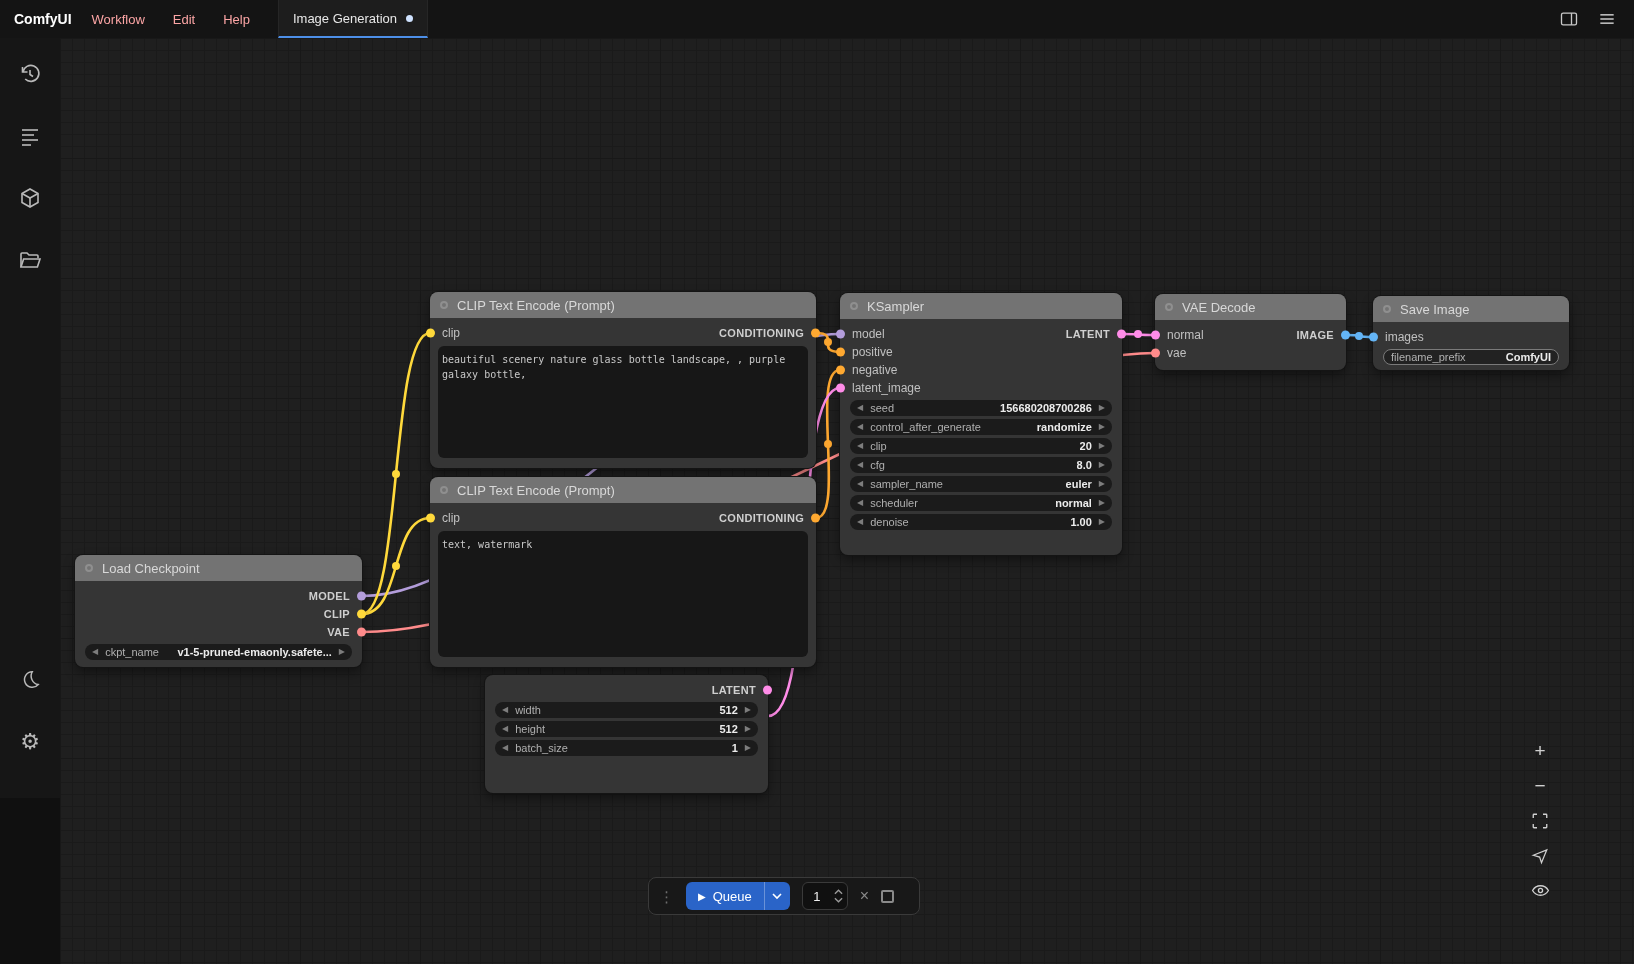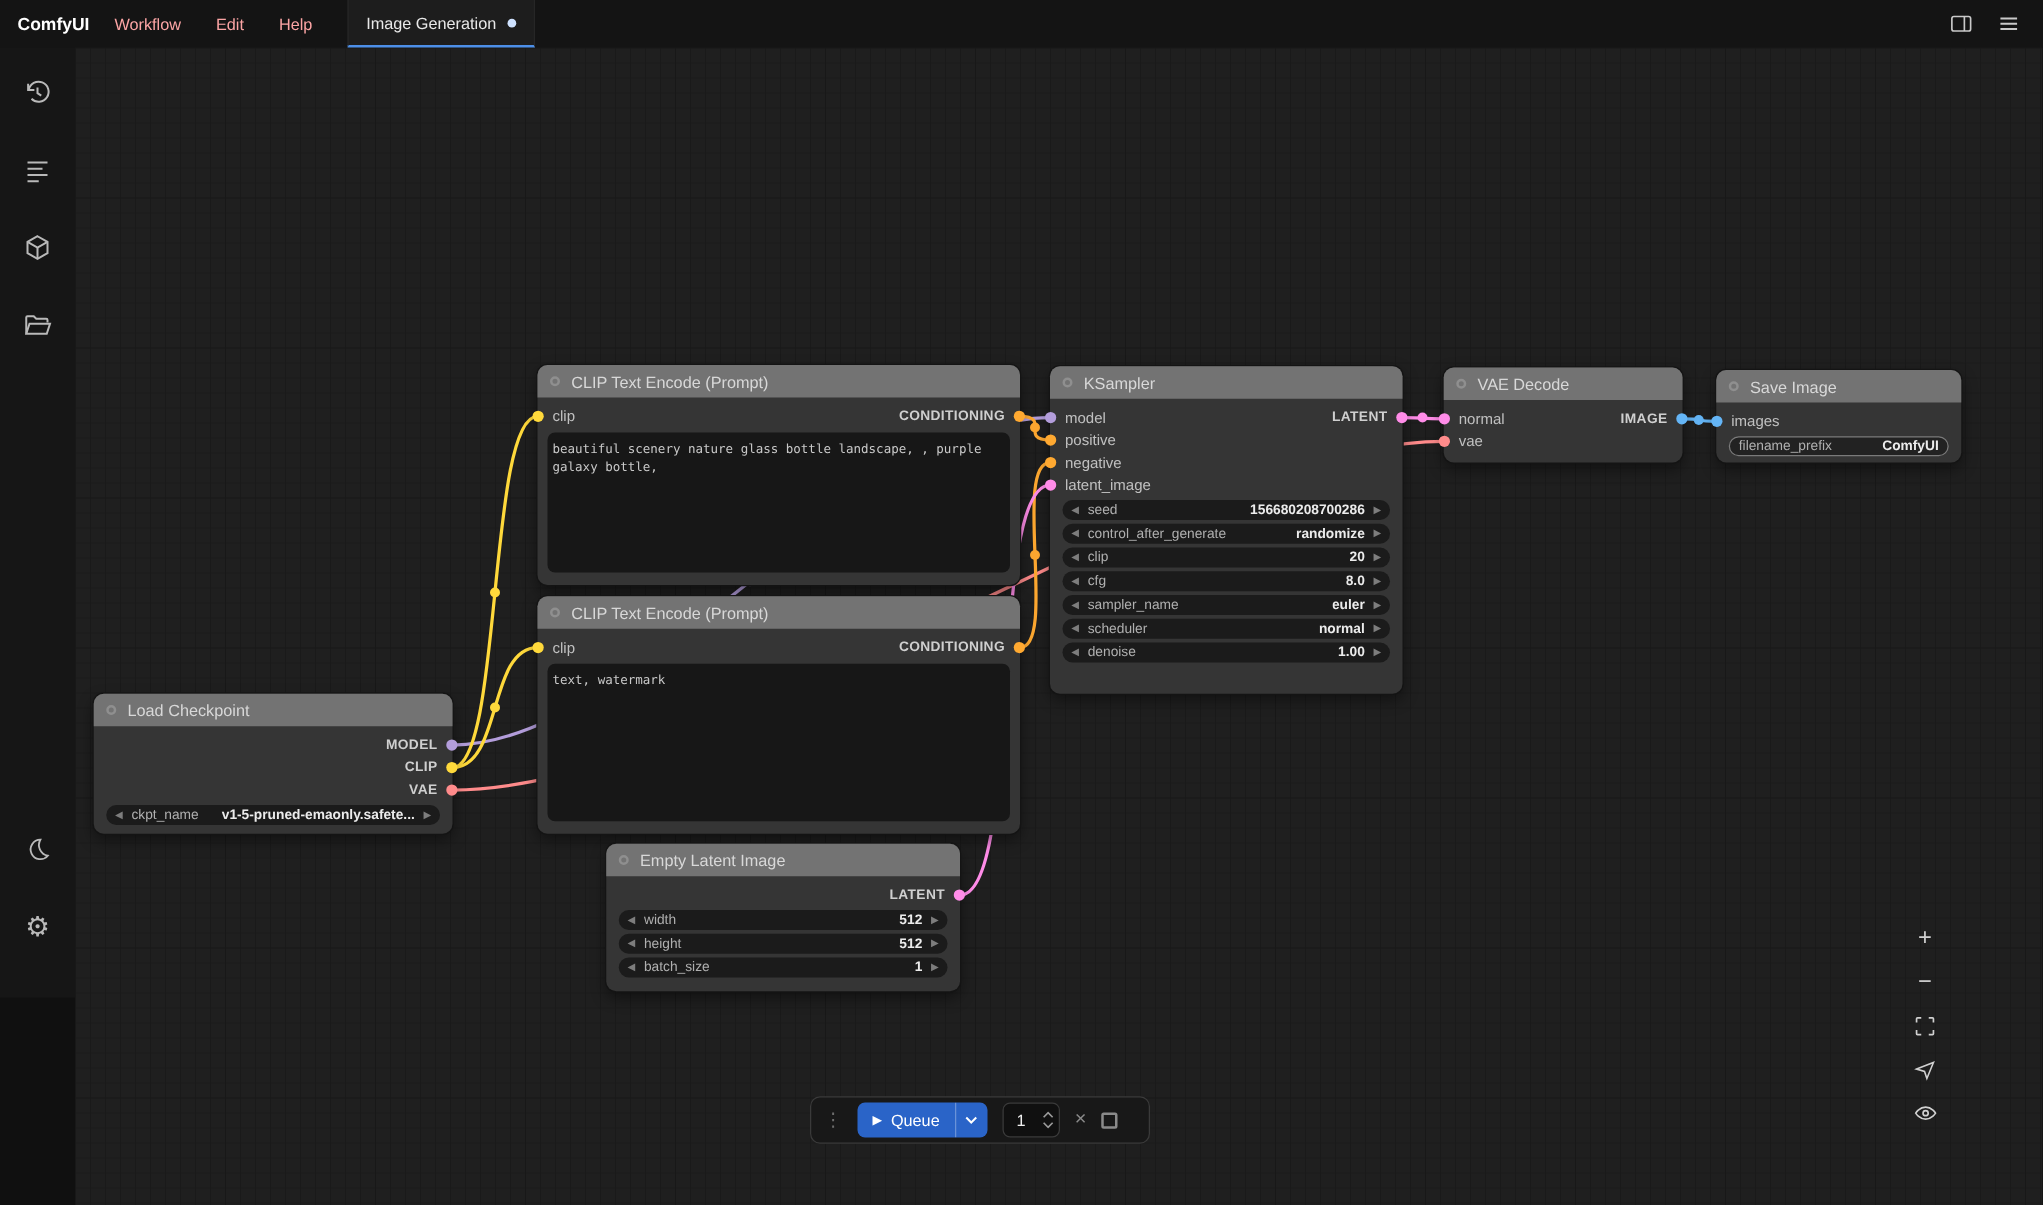--- a/index.html
+++ b/index.html
@@ -366,24 +366,20 @@
           <span class="port in p-image"></span>
         </div>
       </div>
       <div class="widget bordered">
         <span class="wn">filename_prefix</span>
         <span class="wv">ComfyUI</span>
       </div>
     </section>
 
     <section class="node" style="left:425px;top:637px;width:283px;height:118px">
-      <header class="node-header">
-        <span class="collapse-dot"></span>
-        <span class="node-title">Empty Latent Image</span>
-      </header>
       <div class="slots">
         <div class="slot-row">
           <span class="out-label">LATENT</span>
           <span class="port out p-latent"></span>
         </div>
       </div>
       <div class="widget">
         <span class="wa">◀</span>
         <span class="wn">width</span>
         <span class="wv">512</span>

